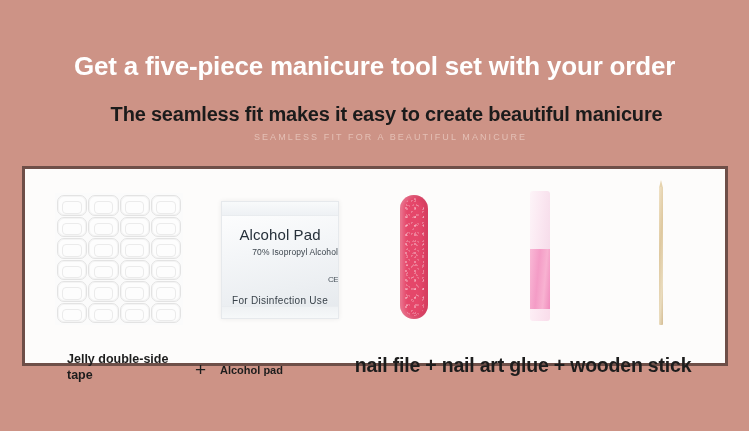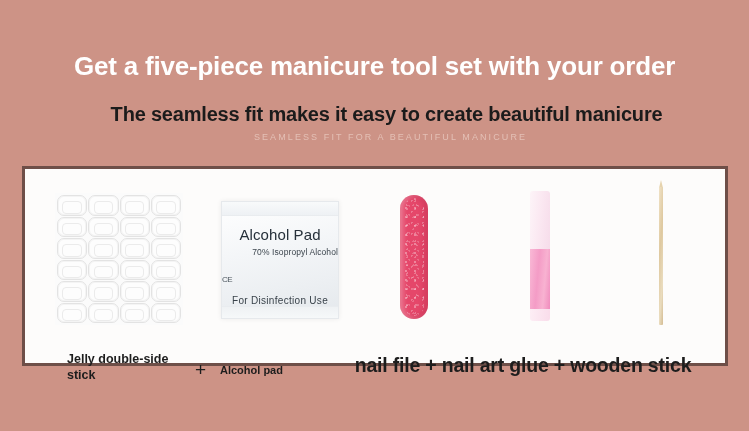--- a/index.html
+++ b/index.html
@@ -162,21 +162,21 @@
     top: 45px;
     text-align: right;
     font-size: 8.5px;
     color: #3c454d;
     letter-spacing: 0.1px;
   }
   .pad-ce {
     position: absolute;
     left: 0; right: 0;
     top: 73px;
-    text-align: left;
+    text-align: right;
     font-size: 8px;
     color: #4a545c;
     letter-spacing: -0.5px;
   }
   .pad-use {
     position: absolute;
     left: 0; right: 0;
     top: 93px;
     text-align: center;
     font-size: 10px;
@@ -383,20 +383,20 @@
       </div>
 
       <div class="stick-wrap">
         <div class="wood-tip"></div>
         <div class="wood-stick"></div>
       </div>
 
     </div>
 
     <div class="label-row">
-      <div class="label label-tape">Jelly double-side stick</div>
+      <div class="label label-tape">Jelly double-side tape</div>
       <div class="label label-plus-1">+</div>
       <div class="label label-pad">Alcohol pad</div>
       <div class="label label-rest">nail file + nail art glue + wooden stick</div>
     </div>
 
   </div>
 </div>
 
 </body></html>

